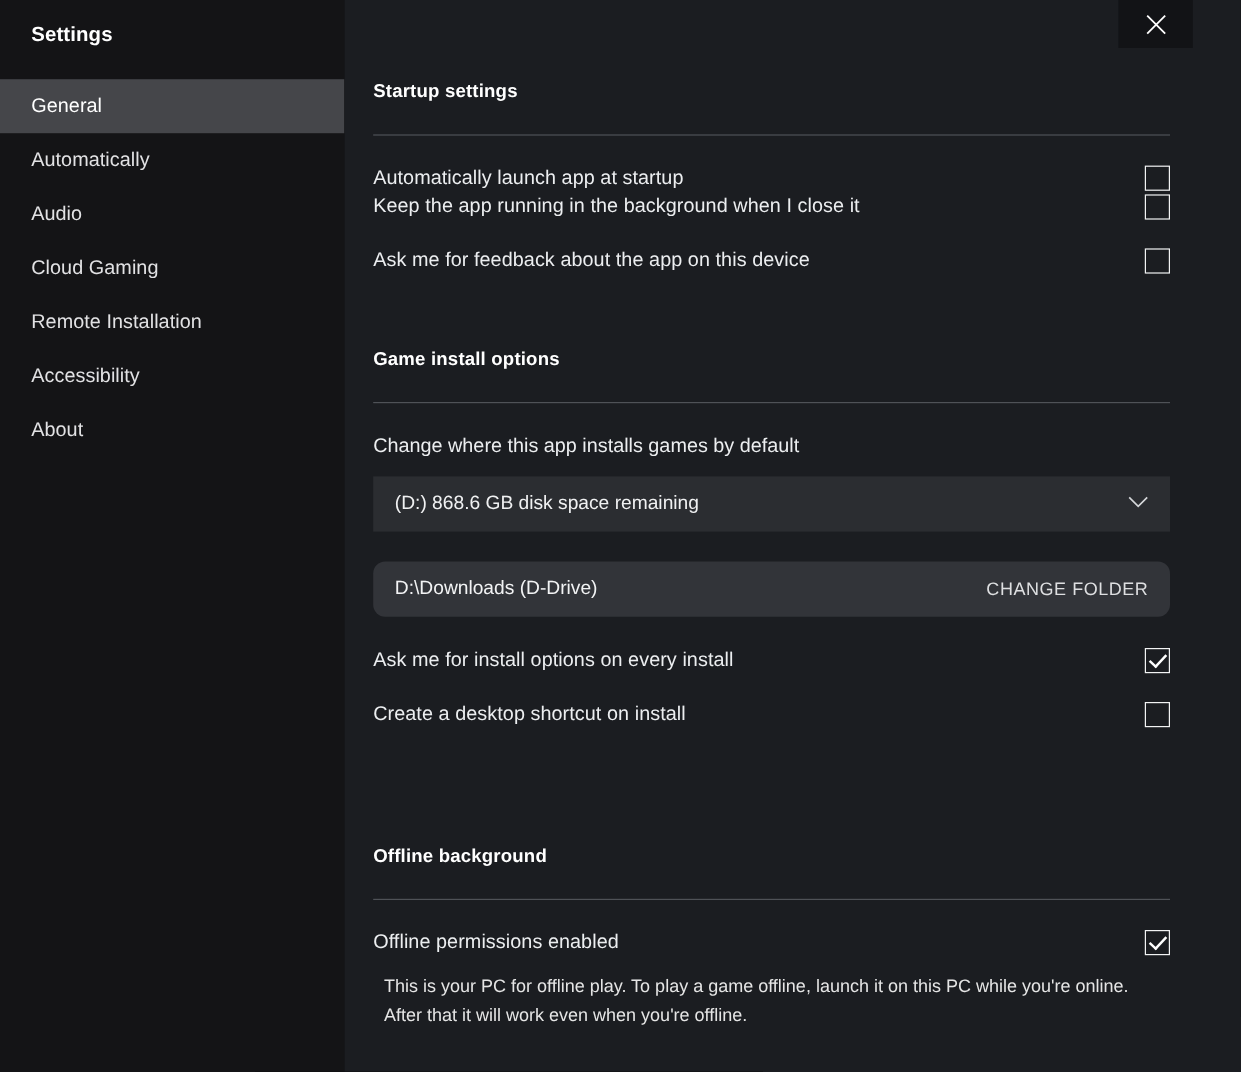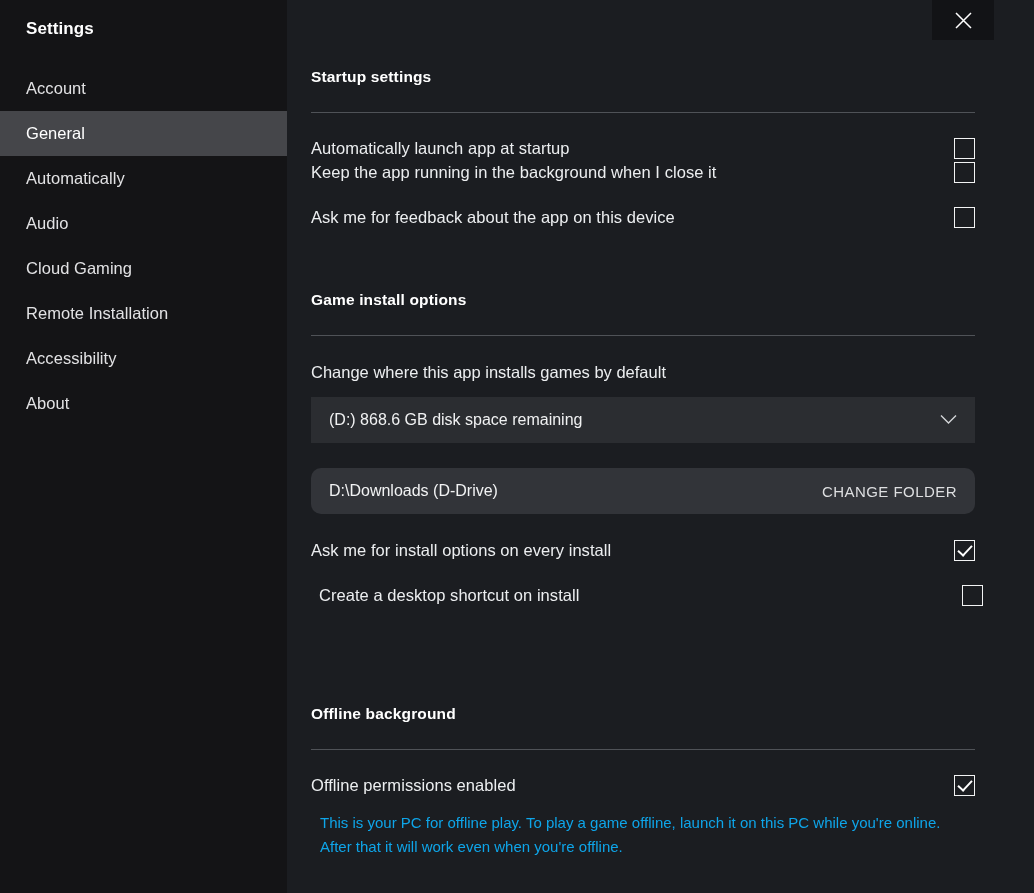--- a/index.html
+++ b/index.html
@@ -227,44 +227,41 @@
     background: none;
     border: none;
     font-family: inherit;
     padding: 0;
   }
 
   #offline-desc {
     width: 630px;
     font-size: 15px;
     line-height: 1.58;
-    color: #0ea5e9;
+    color: #e5e5e5;
     padding-left: 9px;
     box-sizing: border-box;
   }
 </style>
 </head>
 <body>
 
 <div id="app-root">
   <div class="bg-left-hint"></div>
   <div class="bg-strip"></div>
   <div class="bg-strip-2"></div>
   <div class="bg-text">inst</div>
 </div>
 
 <div id="settings-overlay">
 
   <div id="sidebar">
     <div id="sidebar-title">Settings</div>
 
     <div id="sidebar-nav">
-      <div class="nav-item">
-        <span>Account</span>
-      </div>
       <div class="nav-item selected">
         <span>General</span>
       </div>
       <div class="nav-item">
         <span>Automatically</span>
       </div>
       <div class="nav-item">
         <span>Audio</span>
       </div>
       <div class="nav-item">
@@ -329,21 +326,21 @@
       <div id="install-folder-row" style="margin-top:25px;">
         <span id="install-folder-path">D:\Downloads (D-Drive)</span>
         <button id="change-folder-button">CHANGE FOLDER</button>
       </div>
 
       <div class="row" style="margin-top:24px; height:24px;">
         <span class="row-label">Ask me for install options on every install</span>
         <span class="checkbox checked"></span>
       </div>
 
-      <div class="row" style="margin-top:21px; height:24px;margin-left:8px;">
+      <div class="row" style="margin-top:21px; height:24px;">
         <span class="row-label">Create a desktop shortcut on install</span>
         <span class="checkbox"></span>
       </div>
 
       <div class="section-title" style="margin-top:98px;">Offline background</div>
       <div class="divider" style="margin-top:26px;"></div>
 
       <div class="row" style="margin-top:23px; height:24px;">
         <span class="row-label">Offline permissions enabled</span>
         <span class="checkbox checked"></span>

